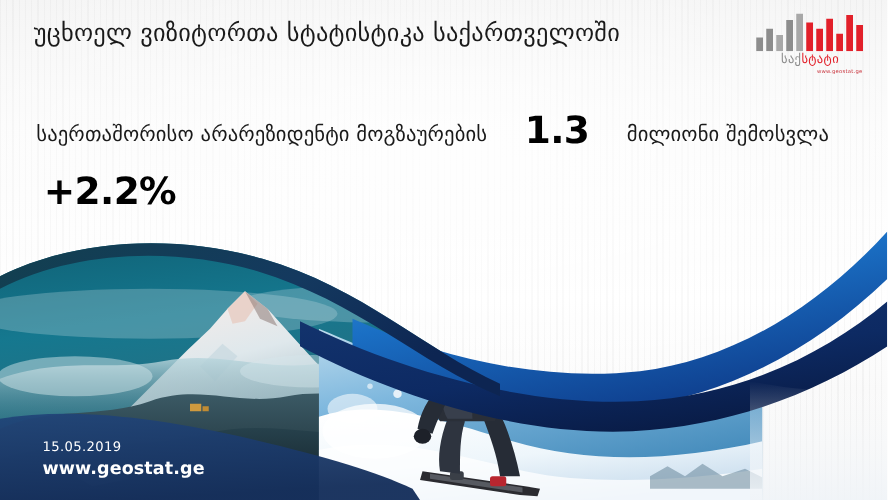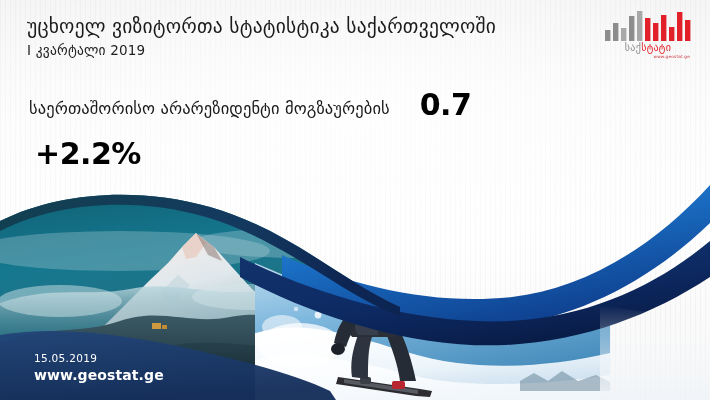--- a/index.html
+++ b/index.html
@@ -154,21 +154,20 @@
 </head>
 <body>
 
 <div id="infographic">
 
   <div class="bg-texture"></div>
   <div class="bg-vignette"></div>
 
   <div class="header">
     <div class="title">უცხოელ ვიზიტორთა სტატისტიკა საქართველოში</div>
-    <div class="subtitle">I კვარტალი 2019</div>
   </div>
 
   <div class="logo">
     <div class="logo-bars">
       <svg width="88" height="33" viewBox="0 0 88 33">
         <g id="logo-bar-group">
             <rect x="1.00" y="22.00" width="5.4" height="11" fill="#8d8d8d"></rect>
             <rect x="9.00" y="15.00" width="5.4" height="18" fill="#8d8d8d"></rect>
             <rect x="17.00" y="20.00" width="5.4" height="13" fill="#a8a8a8"></rect>
             <rect x="25.00" y="8.00" width="5.4" height="25" fill="#8d8d8d"></rect>
@@ -185,21 +184,22 @@
     <div class="logo-word">
       <span class="g-gray">საქ</span><span class="g-red">სტატი</span>
     </div>
     <div class="logo-url">www.geostat.ge</div>
   </div>
 
   <div class="stats">
 
     <div class="stat-line">
       <span class="txt">საერთაშორისო არარეზიდენტი მოგზაურების</span>
-      <span class="stat-big">0.7</span>
+      <span class="stat-big">1.3</span>
+      <span class="txt">მილიონი შემოსვლა</span>
     </div>
 
     <div class="stat-line">
       <span class="stat-big">+2.2%</span>
     </div>
 
   </div>
 
   <div class="band">
     <svg width="710" height="215" viewBox="0 0 710 215">

